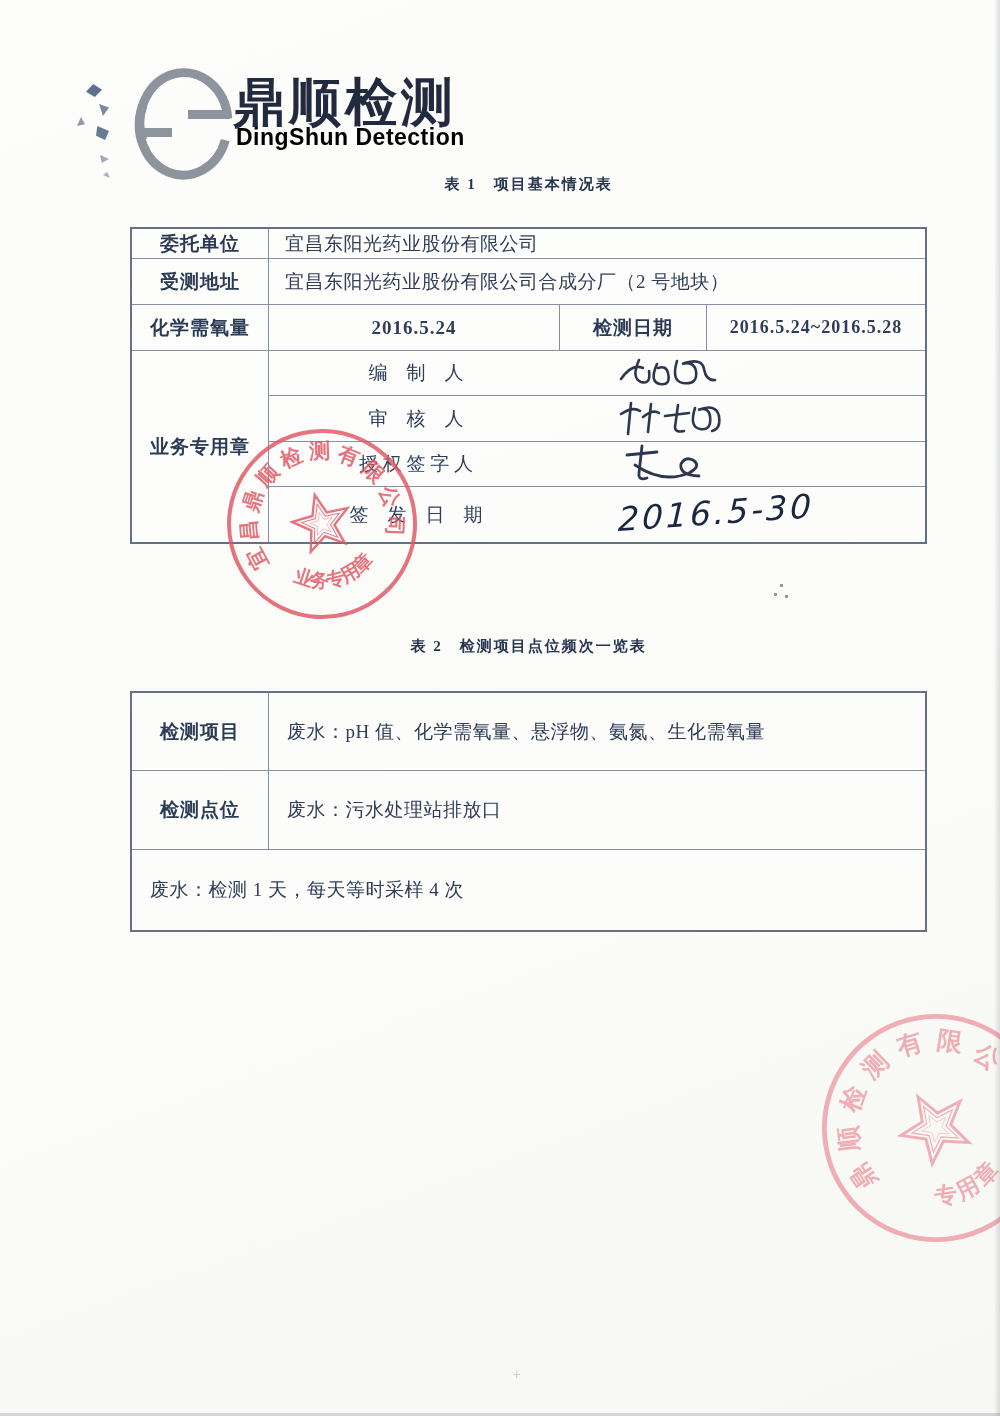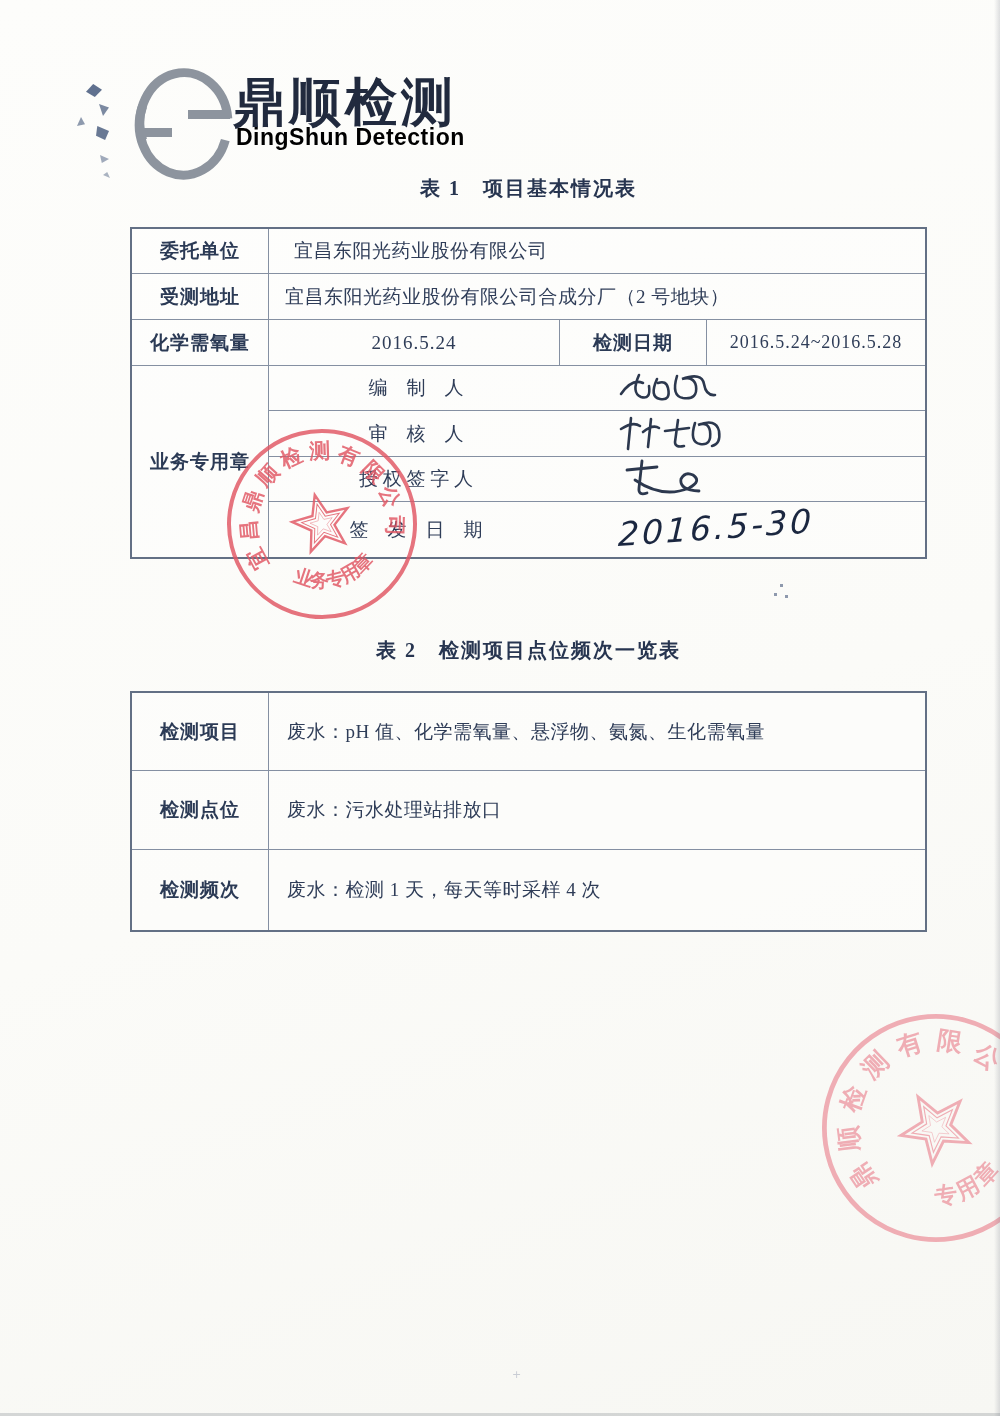--- a/index.html
+++ b/index.html
@@ -21,40 +21,40 @@
   }
   .logo-en {
     left:236px; top:124px;
     font-family:"Liberation Sans","DejaVu Sans",sans-serif;
     font-weight:bold; font-size:23px; letter-spacing:0.5px; color:#000000;
   }
 
   
   .tbl-title {
     left:130px; width:797px; text-align:center;
-    font-size:20px; font-weight:bold; color:#273550; letter-spacing:2px;
+    font-size:15px; font-weight:bold; color:#273550; letter-spacing:2px;
   }
 
   
   :root { --line:rgba(92,107,132,0.75); }
   .tbl {
     left:130px; width:797px;
     border:2px solid rgba(72,87,112,0.85);
     background:rgba(255,255,255,0.35);
   }
   .row { display:flex; border-bottom:1px solid var(--line); }
   .row:last-child { border-bottom:none; }
   .cell { display:flex; align-items:center; }
   .lab {
     flex:0 0 137px; justify-content:center;
     font-weight:700; font-size:19px; color:#2b3a55; letter-spacing:1px;
     border-right:1px solid var(--line);
   }
   .val { flex:1; padding-left:16px; font-size:19px; letter-spacing:0.5px; }
-  .val.center { justify-content:center; padding-left:0; letter-spacing:1px; }
+  .val.center { justify-content:center; padding-left:0; letter-spacing:1px;font-weight:bold; }
   .mid { border-right:1px solid var(--line); }
 
   .sealrows { flex:1; display:flex; flex-direction:column; }
   .subrow { display:flex; border-bottom:1px solid var(--line); }
   .subrow:last-child { border-bottom:none; }
   .sublab {
     flex:0 0 294px; display:flex; align-items:center; justify-content:center;
     font-size:19px; color:#2f3d58;
   }
   .sigcell { flex:1; position:relative; }
@@ -96,21 +96,21 @@
     <rect x="62" y="46" width="42" height="9"></rect>
   </g>
 </svg>
 
 <div class="abs logo-cn">鼎顺检测</div>
 <div class="abs logo-en">DingShun Detection</div>
 
 <div class="abs tbl-title" style="top:175px;">表 1　项目基本情况表</div>
 
 <div class="abs tbl" style="top:227px;">
-  <div class="row" style="height:45px;gap:9px;">
+  <div class="row" style="height:30px;">
     <div class="cell lab">委托单位</div>
     <div class="cell val">宜昌东阳光药业股份有限公司</div>
   </div>
   <div class="row" style="height:46px;">
     <div class="cell lab">受测地址</div>
     <div class="cell val">宜昌东阳光药业股份有限公司合成分厂（2 号地块）</div>
   </div>
   <div class="row" style="height:46px;">
     <div class="cell lab">化学需氧量</div>
     <div class="cell val center mid" style="flex:0 0 291px;">2016.5.24</div>
@@ -185,21 +185,20 @@
 <div class="abs tbl" style="top:691px;">
   <div class="row" style="height:78px;">
     <div class="cell lab">检测项目</div>
     <div class="cell val" style="padding-left:18px;">废水：pH 值、化学需氧量、悬浮物、氨氮、生化需氧量</div>
   </div>
   <div class="row" style="height:79px;justify-content:center;">
     <div class="cell lab">检测点位</div>
     <div class="cell val" style="padding-left:18px;">废水：污水处理站排放口</div>
   </div>
   <div class="row" style="height:80px;">
-    <div class="cell lab">检测频次</div>
     <div class="cell val" style="padding-left:18px;">废水：检测 1 天，每天等时采样 4 次</div>
   </div>
 </div>
 
 <svg class="stamp" style="left:816px; top:1008px; transform:rotate(-30deg); opacity:0.55;" width="240" height="240" viewBox="0 0 200 200">
   <circle cx="100" cy="100" r="93" fill="none" stroke="#e8707f" stroke-width="4"></circle>
   <path id="arcTop2" d="M 40.2 127.9 A 66 66 0 1 1 159.8 127.9" fill="none"></path>
   <path id="arcBot2" d="M 57 146.1 A 63 63 0 0 0 143 146.1" fill="none"></path>
   <text fill="#e8707f" font-size="21" font-weight="bold">
     <textPath href="#arcTop2" startOffset="14" textLength="235">鼎顺检测有限公司</textPath>

